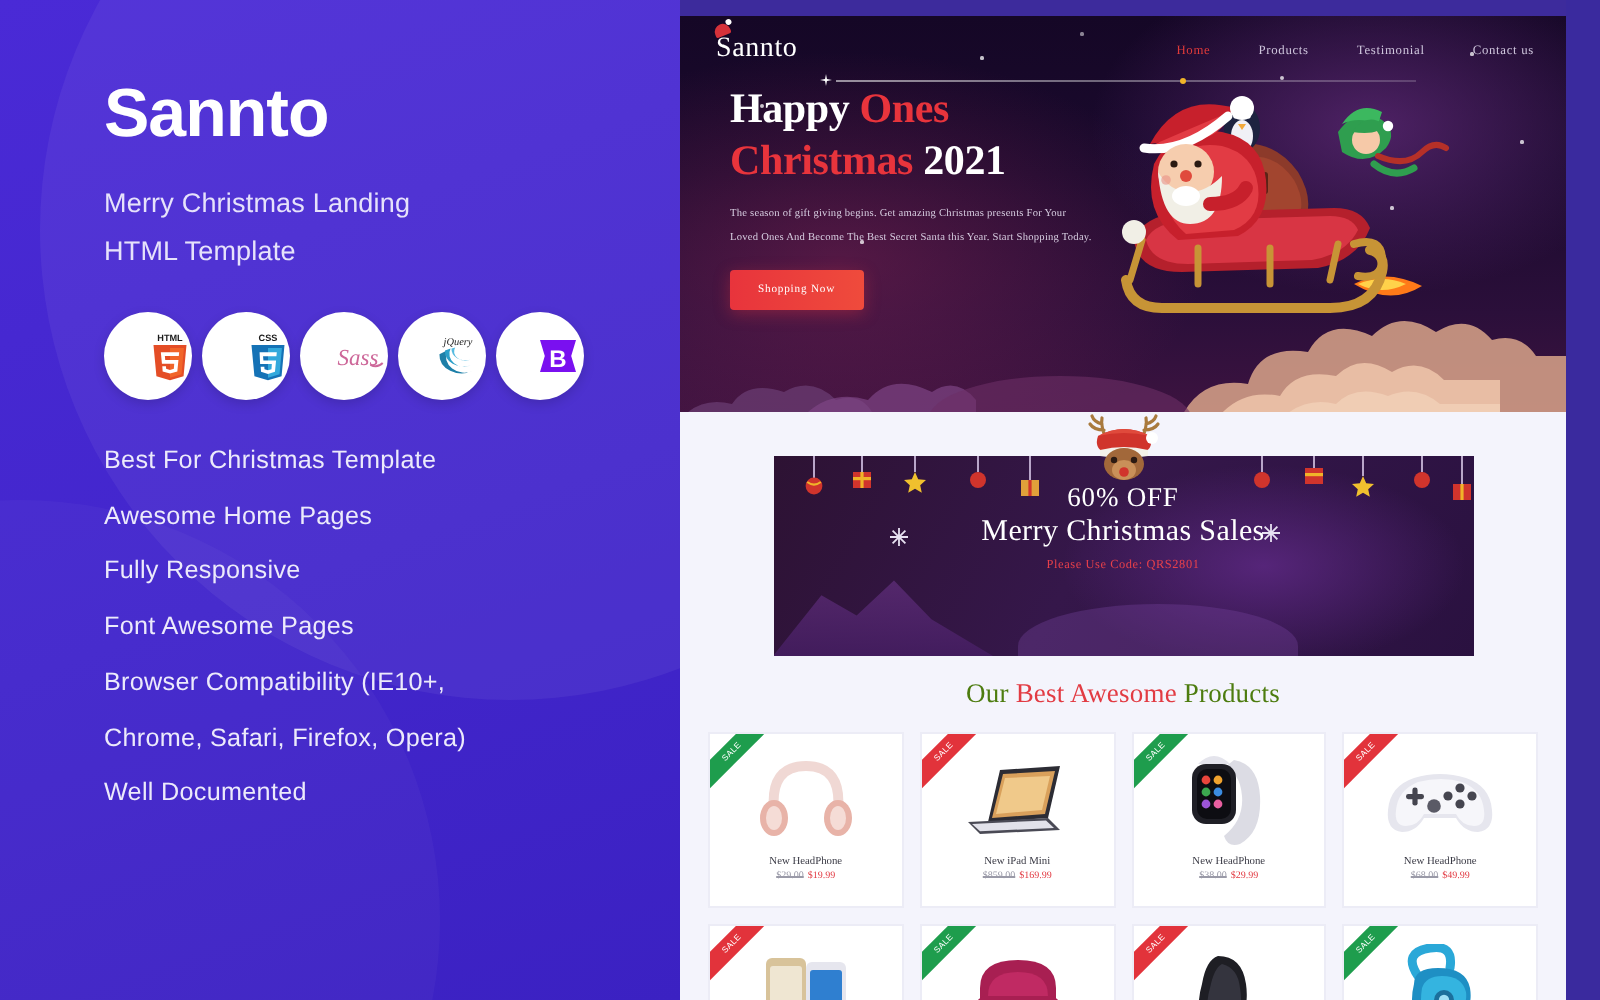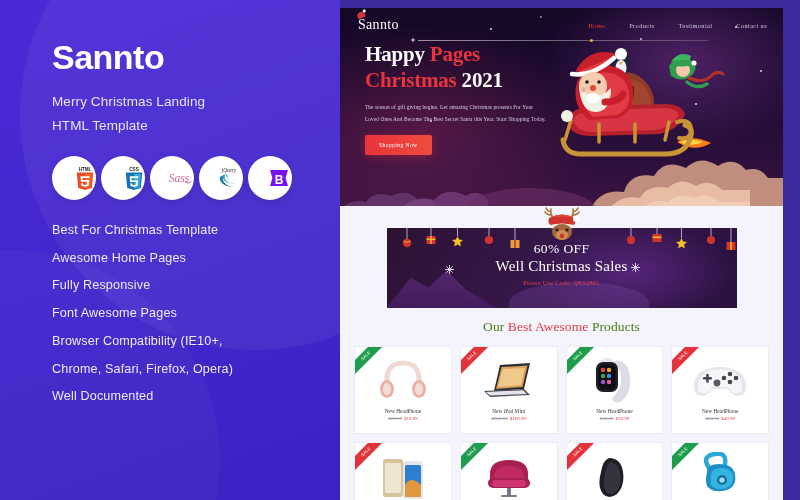--- a/index.html
+++ b/index.html
@@ -136,21 +136,21 @@
   .santa-scene{ position:absolute; right:-6px; top:16px; width:230px; height:180px; z-index:4; }
   .clouds{ position:absolute; left:0; bottom:-4px; width:443px; height:70px; z-index:3; }
 
   
   .banner-wrap{ position:relative; padding:22px 0 0; background:#f4f4fc; }
   .reindeer{
     position:absolute; left:50%; transform:translateX(-50%);
     top:0px; width:44px; height:36px; z-index:8;
   }
   .banner{
-    position:relative; margin:0 auto; width:350px; height:80px; overflow:hidden;
+    position:relative; margin:0 auto; width:350px; height:100px; overflow:hidden;
     background:#2a1540;
     background-image:
       radial-gradient(ellipse 140px 70px at 70% 55%, rgba(92,40,130,.85), rgba(0,0,0,0) 72%),
       linear-gradient(120deg,#2d1233 0%,#35174a 45%,#2a1140 100%);
   }
   .banner .tree{
     position:absolute; left:0; bottom:0; width:110px; height:46px;
     background:linear-gradient(180deg,rgba(120,60,150,.55),rgba(70,30,100,.8));
     clip-path:polygon(0 100%,22% 34%,38% 56%,55% 18%,72% 60%,100% 100%);
   }
@@ -305,21 +305,21 @@
             <span class="nav-link active">Home</span>
             <span class="nav-link">Products</span>
             <span class="nav-link">Testimonial</span>
             <span class="nav-link">Contact us</span>
           </div>
         </div>
         <div class="nav-rule"></div>
 
         <div class="hero-body">
           <div class="hero-h1">
-            <div><span>Happy </span><span class="red">Pages</span></div>
+            <div><span>Happy </span><span class="red">Ones</span></div>
             <div><span class="red">Christmas </span><span>2021</span></div>
           </div>
           <div class="hero-p">The season of gift giving begins. Get amazing Christmas presents For Your Loved Ones And Become The Best Secret Santa this Year. Start Shopping Today.</div>
           <div class="hero-btn">Shopping Now</div>
         </div>
 
         <svg class="santa-scene" viewBox="0 0 230 180">
 
           <path d="M118 118 q16 -8 34 1 q-16 10 -34 -1 Z" fill="#ff7a18"></path>
           <path d="M120 118 q12 -5 24 0 q-12 6 -24 0 Z" fill="#ffd24a"></path>
@@ -450,21 +450,21 @@
             <span style="left:58px;top:32px;"><svg width="9" height="9" viewBox="0 0 9 9">
                   <path d="M4.5 0 v9 M0 4.5 h9 M1.3 1.3 l6.4 6.4 M7.7 1.3 l-6.4 6.4" stroke="#e8e2f2" stroke-width=".9"></path>
                 </svg></span>
             <span style="left:244px;top:30px;"><svg width="9" height="9" viewBox="0 0 9 9">
                   <path d="M4.5 0 v9 M0 4.5 h9 M1.3 1.3 l6.4 6.4 M7.7 1.3 l-6.4 6.4" stroke="#e8e2f2" stroke-width=".9"></path>
                 </svg></span>
           </div>
 
           <div class="banner-txt">
             <div class="b-off">60% OFF</div>
-            <div class="b-title">Well Christmas Sales</div>
+            <div class="b-title">Merry Christmas Sales</div>
             <div class="b-code">Please Use Code: QRS2801</div>
           </div>
         </div>
       </div>
 
       <div class="prod-section">
         <div class="prod-head"><span class="g">Our </span><span class="r">Best Awesome </span><span class="g">Products</span></div>
 
         <div class="prod-grid">
 

